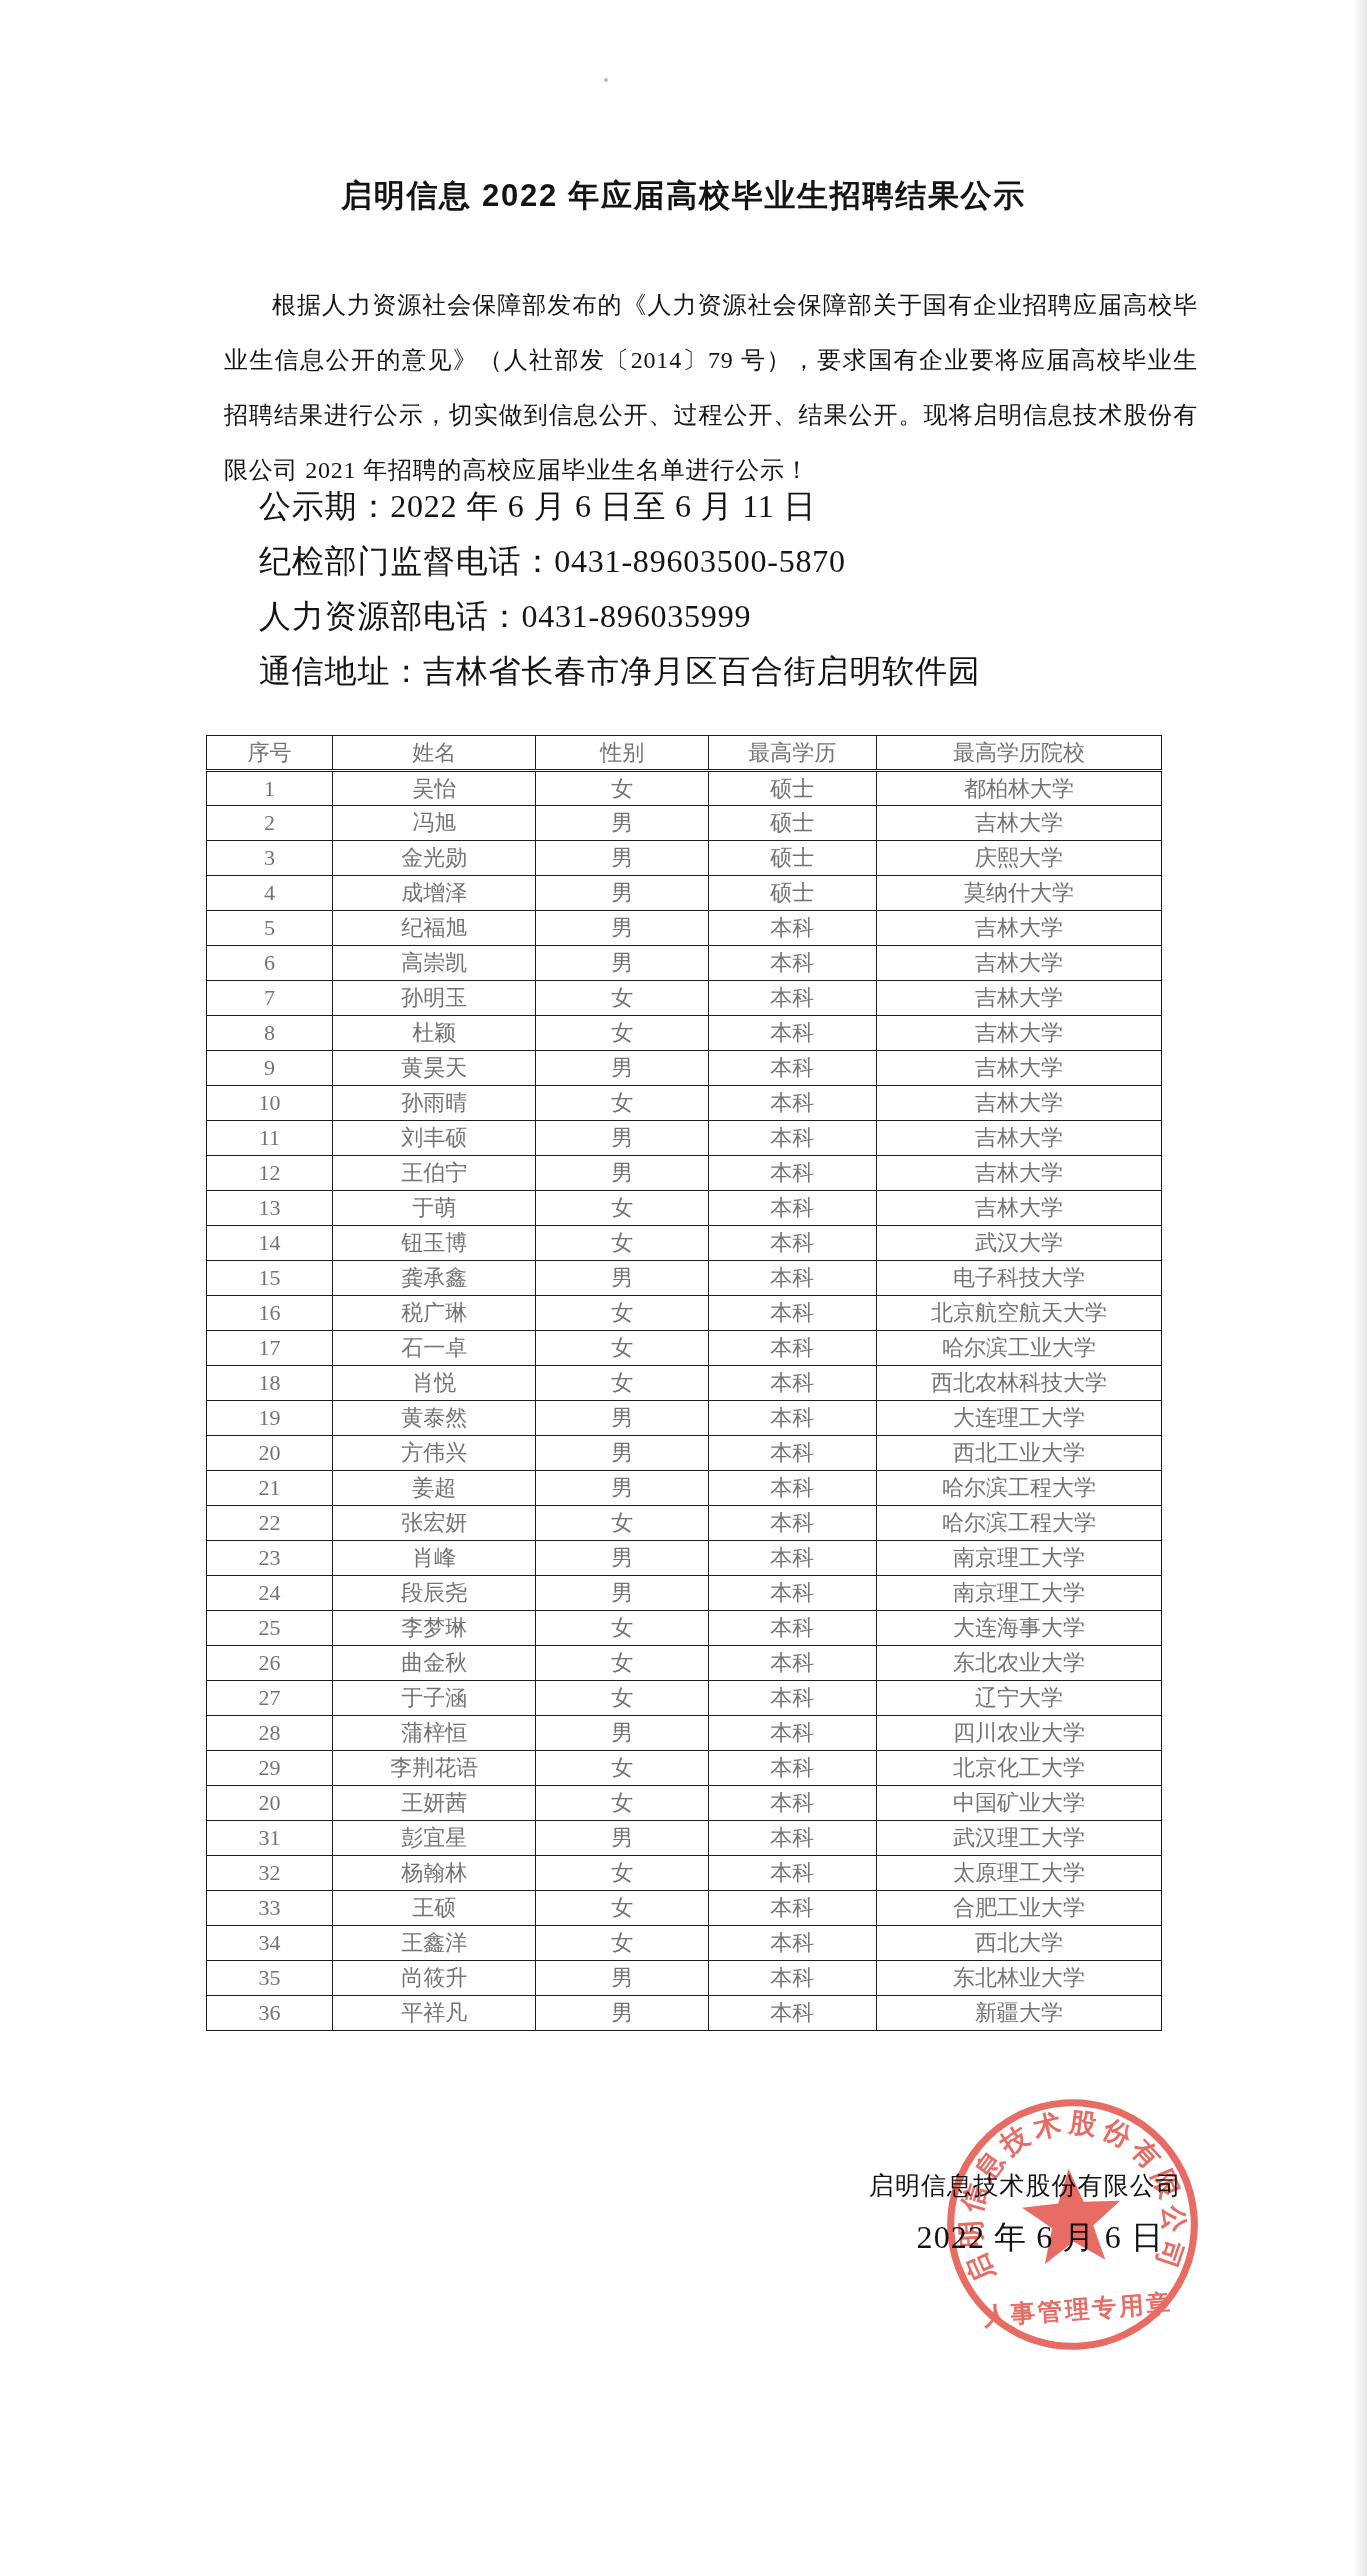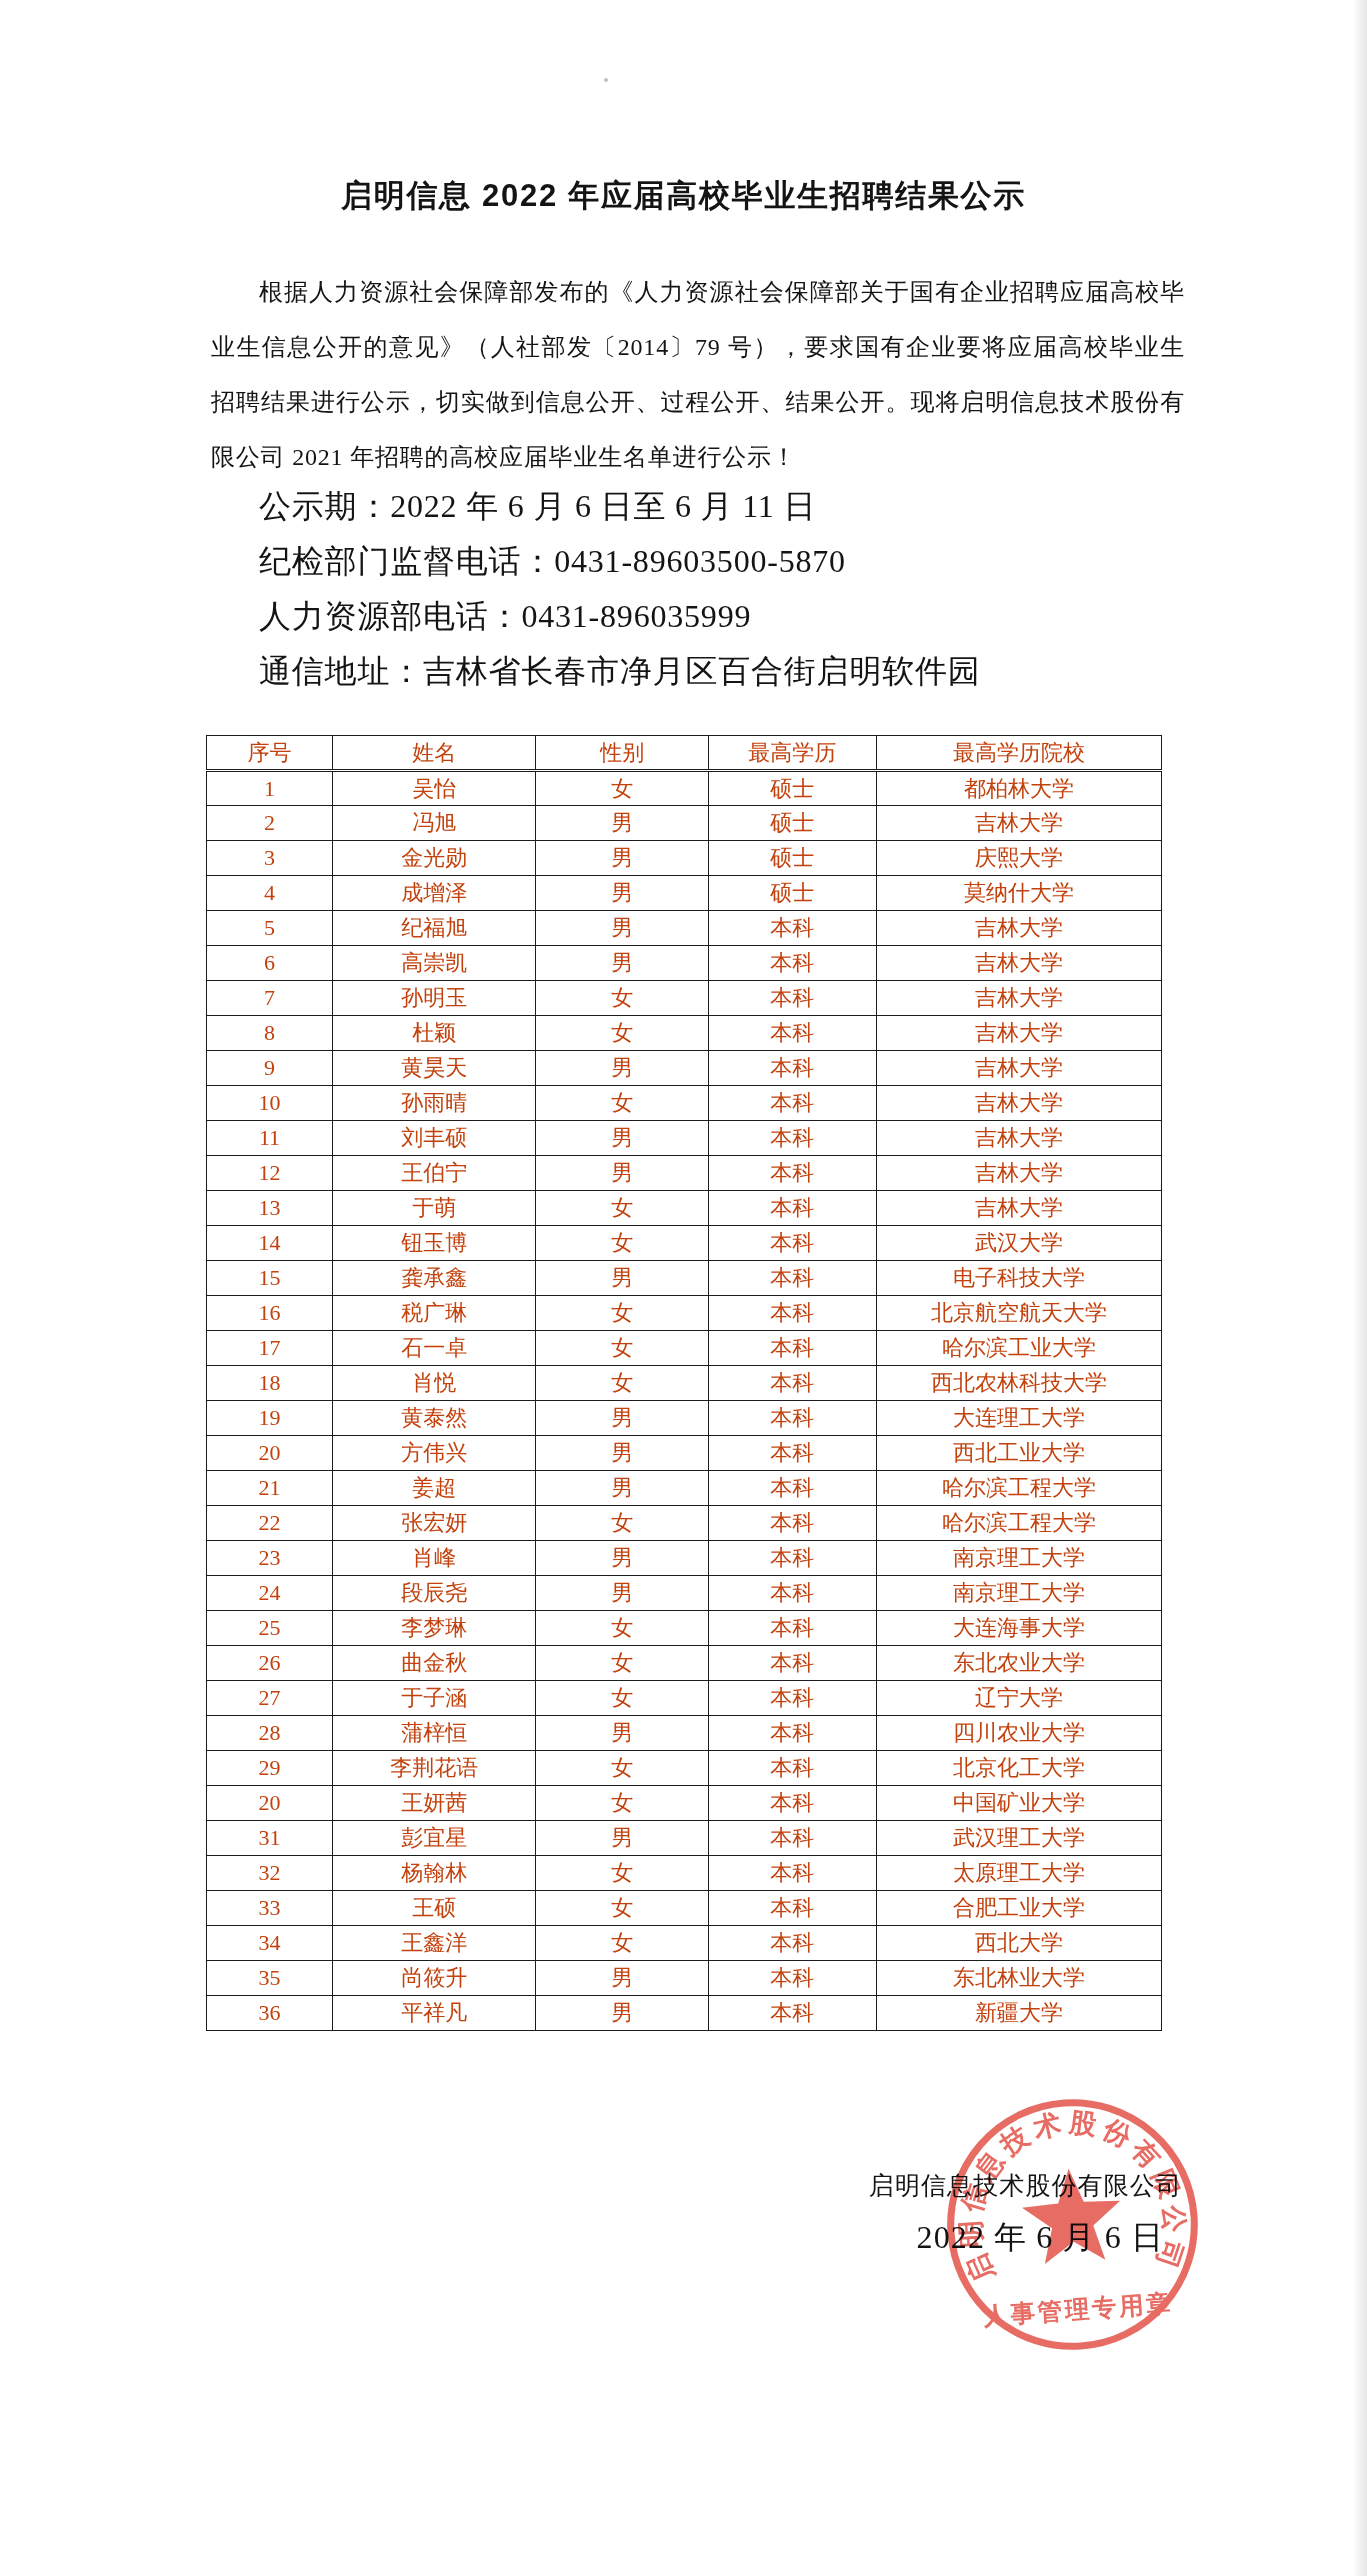--- a/index.html
+++ b/index.html
@@ -24,32 +24,32 @@
     position:absolute;left:0;top:175px;width:100%;
     text-align:center;
     font-family:Liberation Sans, sans-serif;
     font-weight:bold;font-size:31px;letter-spacing:1.7px;
     margin:0;
   }
   .intro{
     position:absolute;left:211px;top:265px;width:974px;
     font-size:24px;line-height:55px;letter-spacing:0.8px;
     text-align:justify;text-align-last:left;
-    text-indent:48px;margin:0;
+    text-indent:48px;margin:13px;
   }
   .info-lines{
     position:absolute;left:211px;top:479px;width:974px;
     font-size:32px;line-height:55px;letter-spacing:0.8px;
   }
   .info-line{padding-left:48px;}
 
   table.roster{
     position:absolute;left:206px;top:735px;width:956px;
     border-collapse:collapse;table-layout:fixed;
-    font-size:22px;color:#c2410c;
+    font-size:22px;color:#737373;
   }
   table.roster th,table.roster td{
     border:1.7px solid #1c1c1c;
     text-align:center;vertical-align:middle;
     padding:0;overflow:hidden;white-space:nowrap;
   }
   table.roster thead th{height:33px;font-weight:normal;border-bottom:3.3px double #1c1c1c;}
   table.roster tbody tr{height:35px;}
   col.c-index{width:13.2%;} col.c-name{width:21.3%;} col.c-gender{width:18.05%;}
   col.c-degree{width:17.6%;} col.c-school{width:29.85%;}

